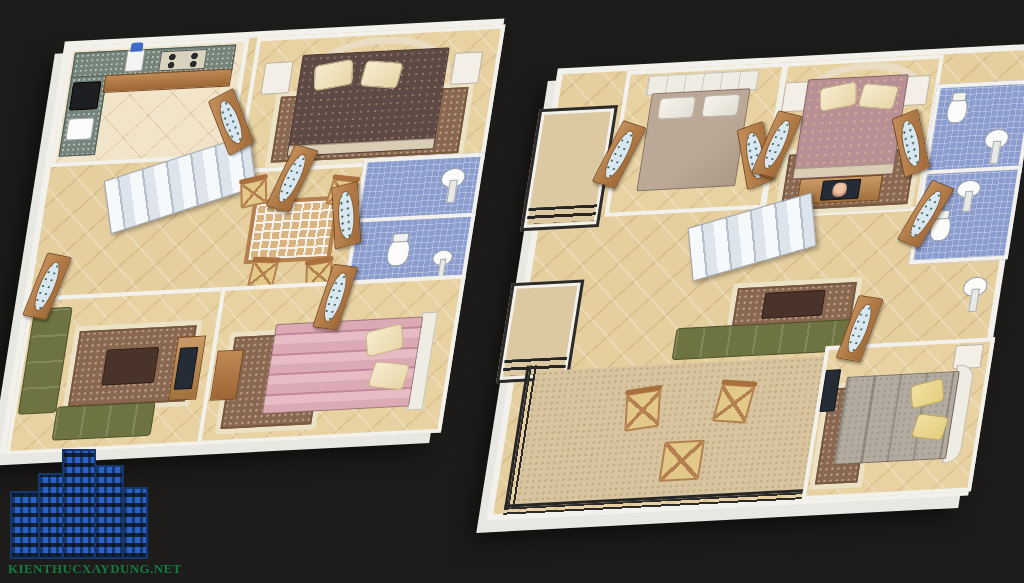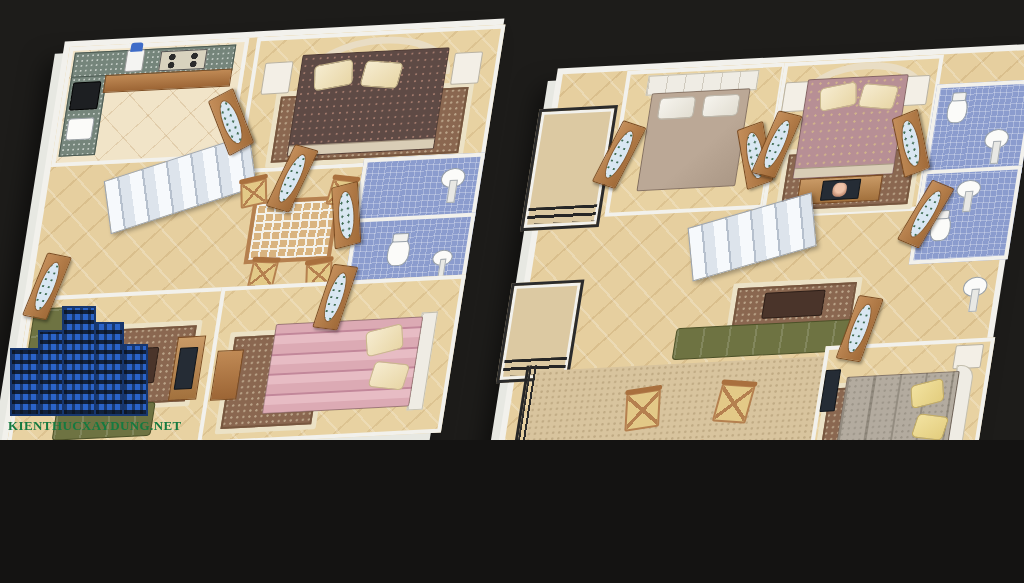--- a/index.html
+++ b/index.html
@@ -1,16 +1,16 @@
 <!DOCTYPE html>
 <html><head>
 <meta charset="utf-8">
 <style>
   html,body{margin:0;padding:0;background:#141312;}
-  .canvas{position:relative;width:1024px;height:440px;background:#1d1c1a;overflow:hidden;
+  .canvas{position:relative;width:1024px;height:583px;background:#1d1c1a;overflow:hidden;
           font-family:"Liberation Sans",sans-serif;}
   
   .plan{position:absolute;background:#f2f1ec;box-shadow:-8px 12px 0 0 #e7e8e2, -14px 20px 24px rgba(0,0,0,.55);}
   .plan1{left:34px;top:30px;width:436px;height:412px;transform:skewX(-9deg) skewY(-3deg);}
   .plan2{left:524px;top:56px;width:478px;height:452px;transform:skewX(-9deg) skewY(-3deg);}
   .floorbase{position:absolute;inset:6px;background:#e6cf9f;
     background-image:repeating-linear-gradient(45deg,rgba(255,255,255,.22) 0 2px,transparent 2px 26px),
                      repeating-linear-gradient(-45deg,rgba(160,118,58,.18) 0 2px,transparent 2px 26px);}
   .room{position:absolute;border:4px solid #f2f1ec;background:#e8d2a2;
     background-image:repeating-linear-gradient(45deg,rgba(255,255,255,.2) 0 2px,transparent 2px 24px),

